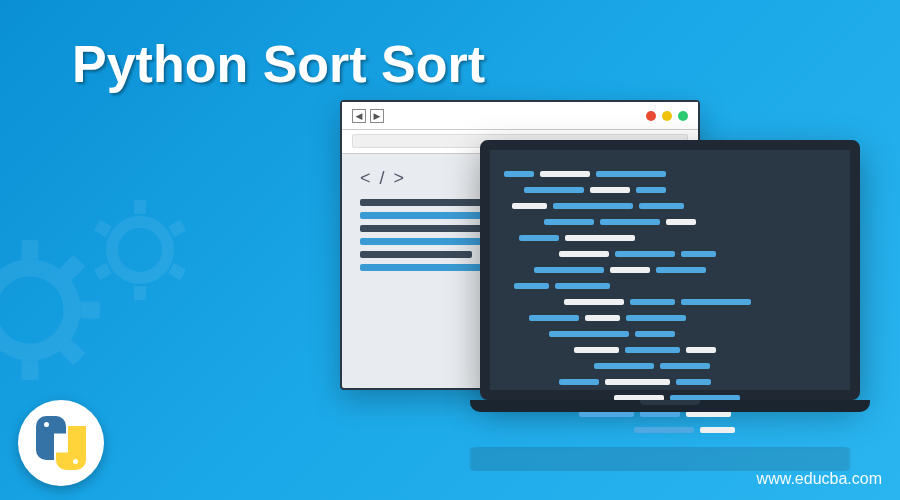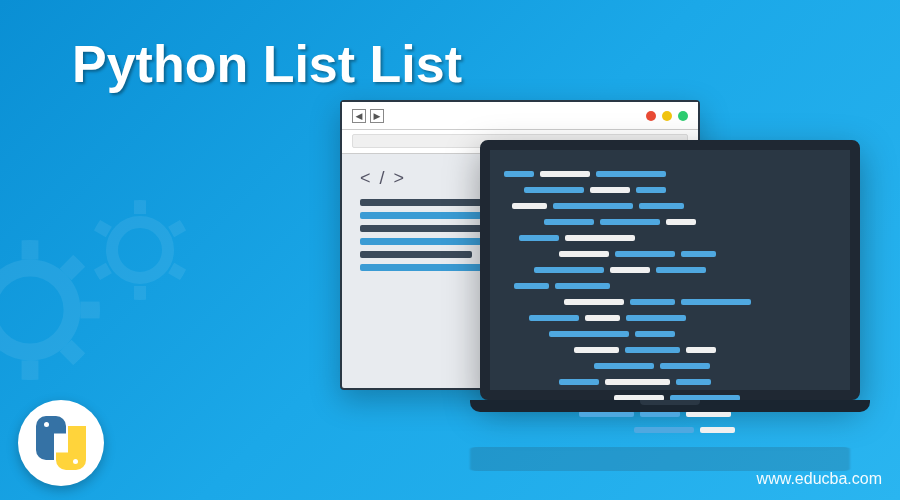--- a/index.html
+++ b/index.html
@@ -183,21 +183,21 @@
       <rect x="-6" y="-50" width="12" height="14"></rect>
       <rect x="-6" y="-50" width="12" height="14" transform="rotate(60)"></rect>
       <rect x="-6" y="-50" width="12" height="14" transform="rotate(120)"></rect>
       <rect x="-6" y="-50" width="12" height="14" transform="rotate(180)"></rect>
       <rect x="-6" y="-50" width="12" height="14" transform="rotate(240)"></rect>
       <rect x="-6" y="-50" width="12" height="14" transform="rotate(300)"></rect>
     </g>
   </g>
 </svg>
 
-<h1 class="title">Python List List</h1>
+<h1 class="title">Python Sort Sort</h1>
 
 <div class="browser-window">
   <div class="browser-titlebar">
     <div class="nav-arrows">
       <span>◀</span>
       <span>▶</span>
     </div>
     <div class="mac-dots">
       <span class="dot-red"></span>
       <span class="dot-yellow"></span>

